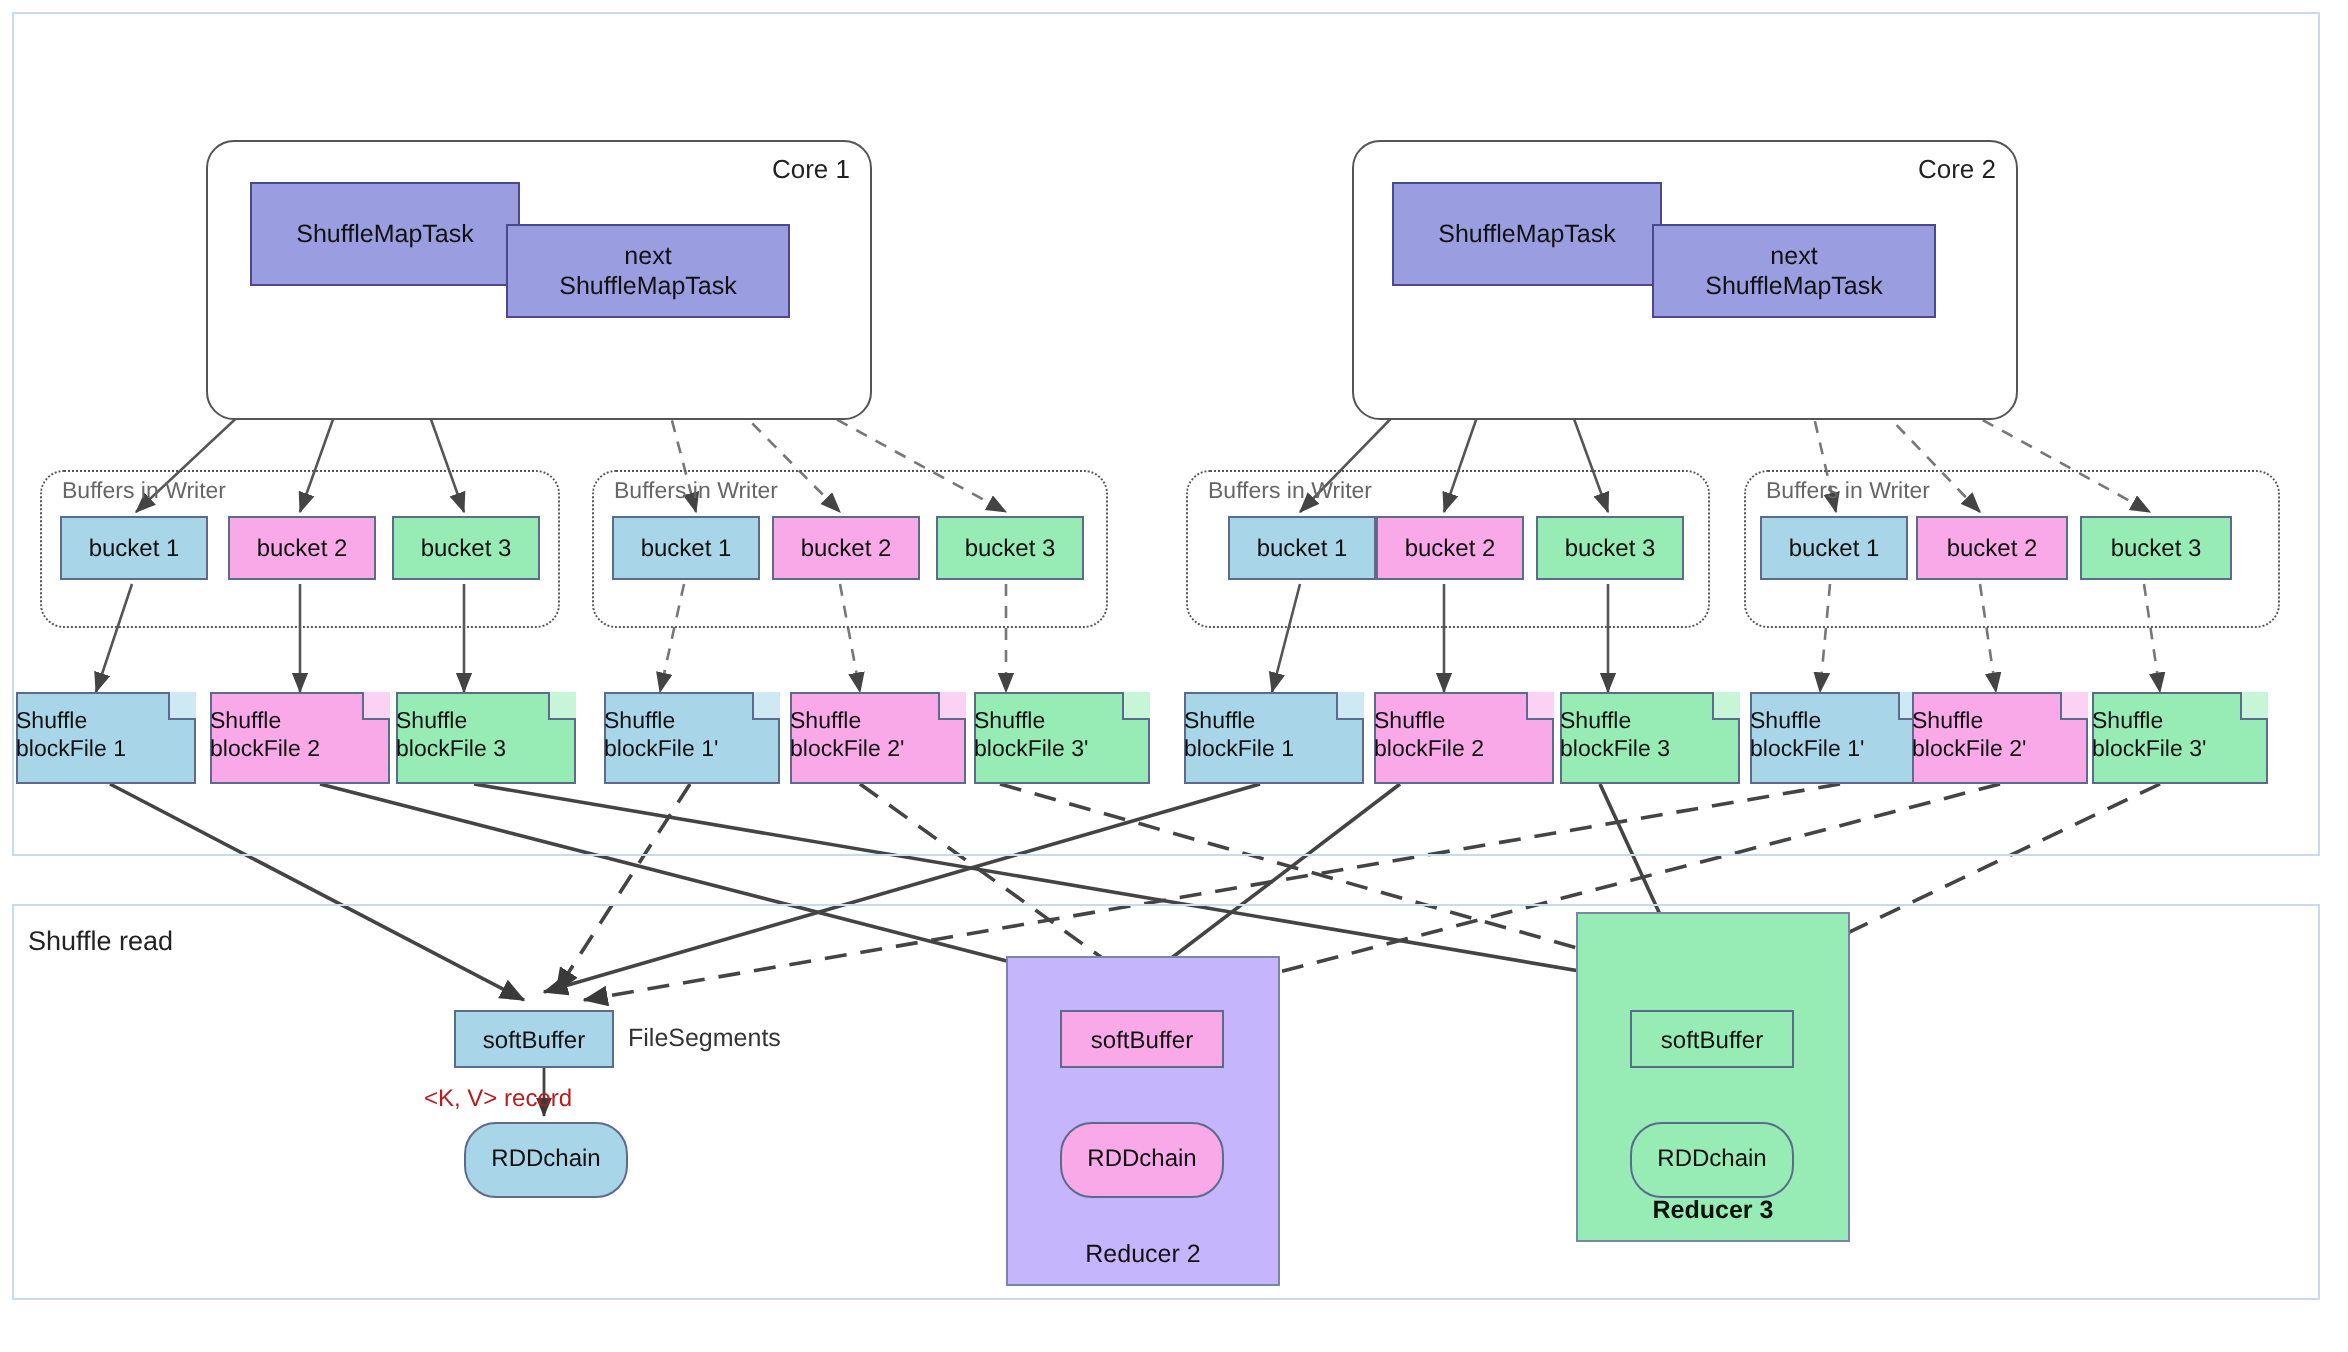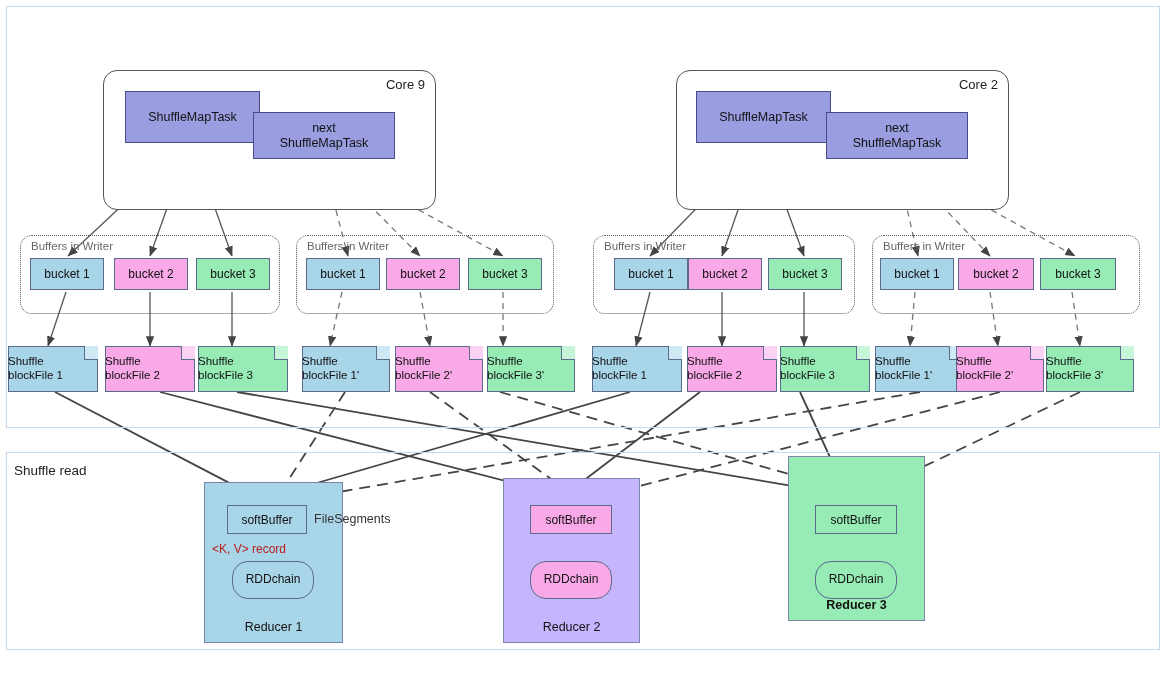--- a/index.html
+++ b/index.html
@@ -135,21 +135,21 @@
       <circle cx="191" cy="140" r="2.2"></circle>
       <circle cx="322" cy="156" r="2.2"></circle>
       <circle cx="762" cy="140" r="2.2"></circle>
       <circle cx="895" cy="156" r="2.2"></circle>
     </g>
   </svg>
 
   <div class="frame" style="left:6px;top:6px;width:1152px;height:420px;"></div>
 
   <div class="corebox" style="left:103px;top:70px;width:331px;height:138px;">
-    <div class="core-title">Core 9</div>
+    <div class="core-title">Core 1</div>
   </div>
   <div class="smt" style="left:125px;top:91px;width:133px;height:50px;">ShuffleMapTask</div>
   <div class="smt" style="left:253px;top:112px;width:140px;height:45px;flex-direction:column;">
     <span>next</span>
     <span>ShuffleMapTask</span>
   </div>
 
   <div class="corebox" style="left:676px;top:70px;width:331px;height:138px;">
     <div class="core-title">Core 2</div>
   </div>
@@ -283,23 +283,20 @@
       <div class="bf-fold"></div>
     <div class="bf-text">
         <div>Shuffle</div>
         <div>blockFile 3'</div>
       </div>
   </div>
 
   <div class="frame" style="left:6px;top:452px;width:1152px;height:196px;"></div>
   <div class="frame-label" style="left:14px;top:463px;">Shuffle read</div>
 
-  <div class="reducer rd-blue" style="left:204px;top:482px;width:137px;height:159px;">
-    <div class="rd-label">Reducer 1</div>
-  </div>
   <div class="softbuf sb-blue" style="left:227px;top:505px;width:78px;height:27px;">softBuffer</div>
   <div class="rddchain rc-blue" style="left:232px;top:561px;width:80px;height:36px;">
     <span>RDD</span>
     <span>chain</span>
   </div>
   <div class="freetext" style="left:314px;top:512px;color:#333;">FileSegments</div>
   <div class="freetext" style="left:212px;top:542px;font-size:12px;">&lt;K, V&gt;  record</div>
 
   <div class="reducer rd-pink" style="left:503px;top:478px;width:135px;height:163px;">
     <div class="rd-label">Reducer 2</div>

